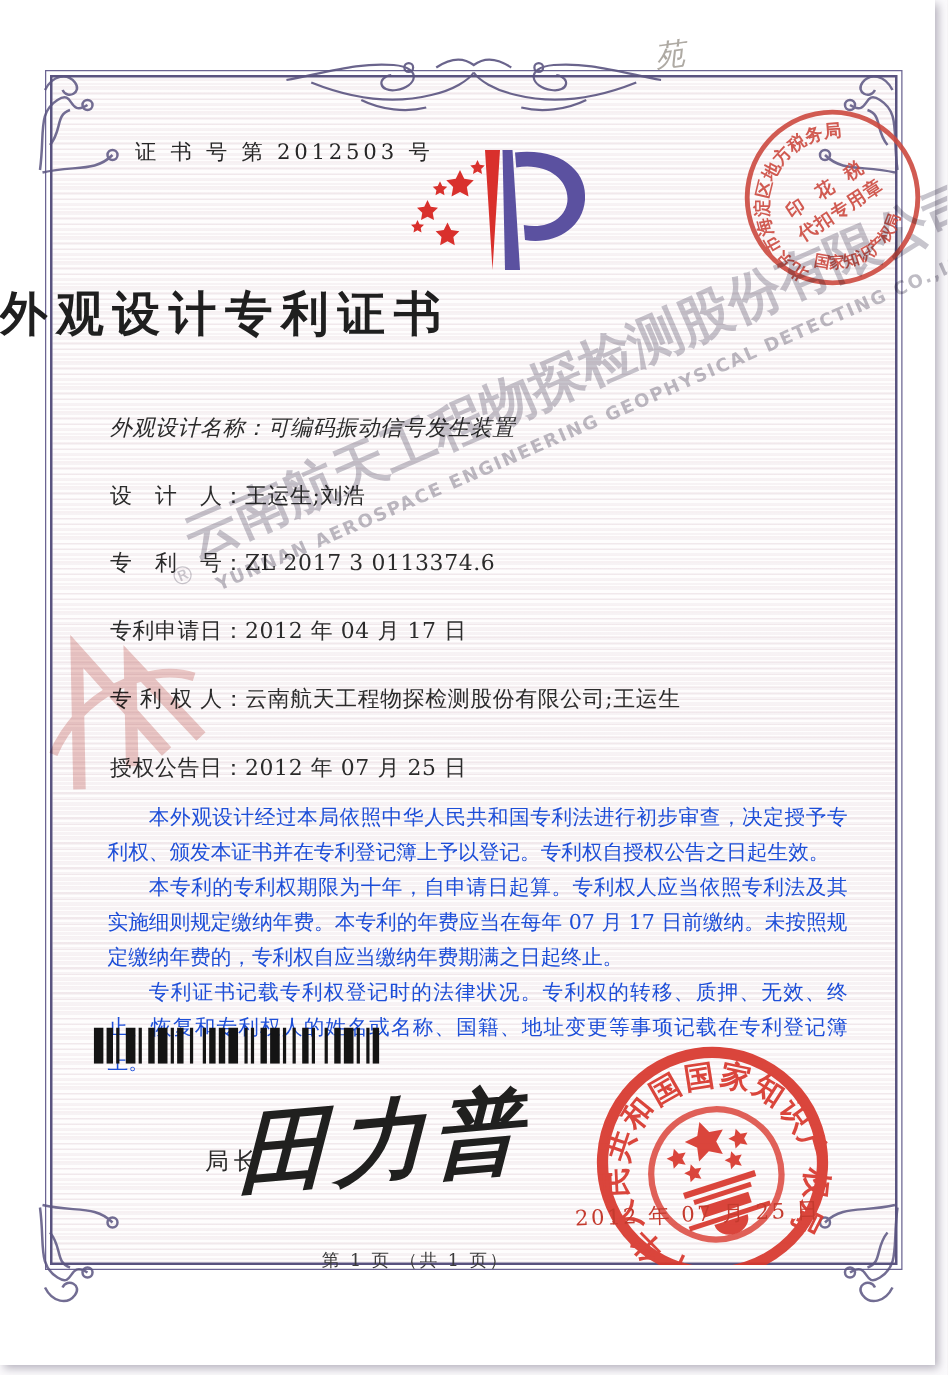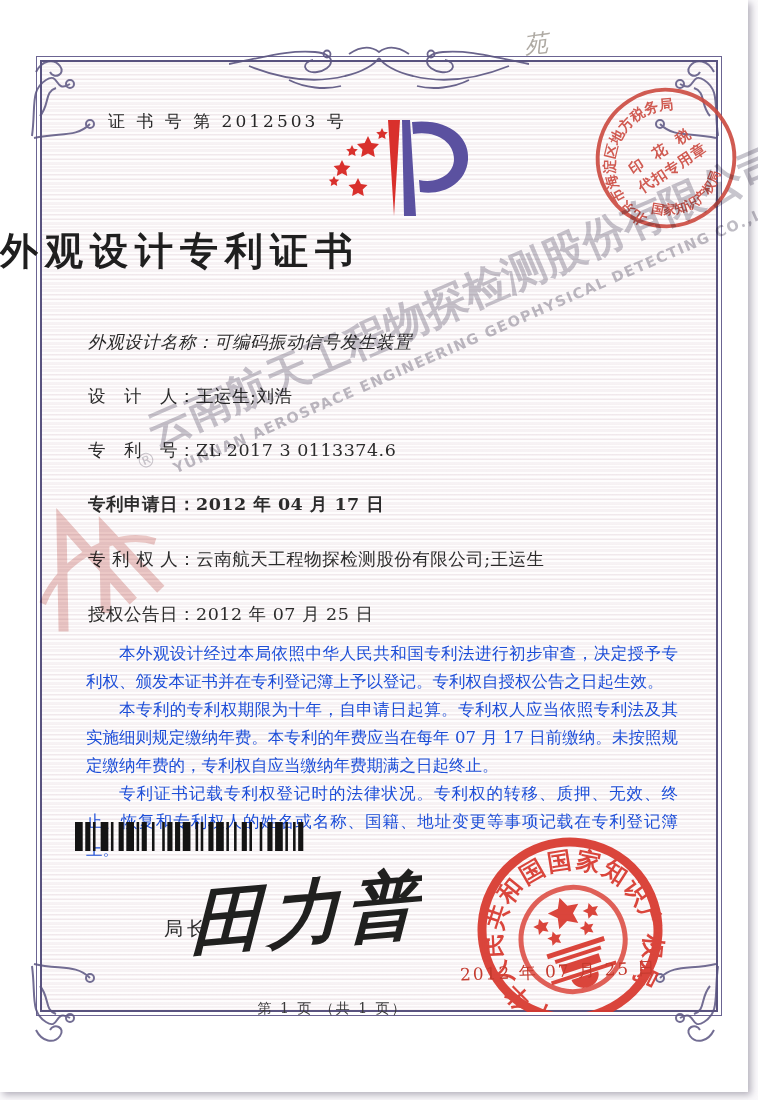--- a/index.html
+++ b/index.html
@@ -25,21 +25,21 @@
   
   .cert-no{position:absolute;left:76px;top:110px;font-size:17px;letter-spacing:3px;color:#262626;margin-left:32px;}
   .hand-mark{position:absolute;left:524px;top:28px;font-size:24px;color:#9b958d;
              font-style:italic;transform:rotate(-8deg);opacity:.8;}
   .sipo-logo{position:absolute;left:312px;top:112px;width:166px;height:112px;}
   .doc-title{position:absolute;left:0;top:226px;width:678px;
              font-size:38px;font-weight:bold;letter-spacing:7px;color:#1f1f1f;}
   
   .fields{position:absolute;left:88px;top:330px;width:590px;font-size:17.5px;}
   .field{position:absolute;left:0;white-space:nowrap;letter-spacing:.5px;}
-  .f0{top:0;font-style:italic;} .f1{top:54px;} .f2{top:108px;} .f3{top:162px;font-weight:bold;} .f4{top:217px;} .f5{top:272px;}
+  .f0{top:0;font-style:italic;} .f1{top:54px;} .f2{top:108px;} .f3{top:162px;} .f4{top:217px;} .f5{top:272px;}
   
   .paras{position:absolute;left:86px;top:640px;width:592px;font-size:16.5px;
          line-height:28px;text-align:justify;color:#1d4ed8;}
   .paras p{margin:0;text-indent:2em;}
   
   .barcode{position:absolute;left:75px;top:822px;width:236px;height:29px;}
   
   .sig-label{position:absolute;left:132px;top:916px;font-size:19px;letter-spacing:4px;color:#2a2a2a;margin-left:32px;}
   .sig-name{position:absolute;left:192px;top:856px;width:230px;height:110px;}
   .sig-name text{font-family:"DejaVu Serif","Liberation Serif",serif;font-weight:bold;

